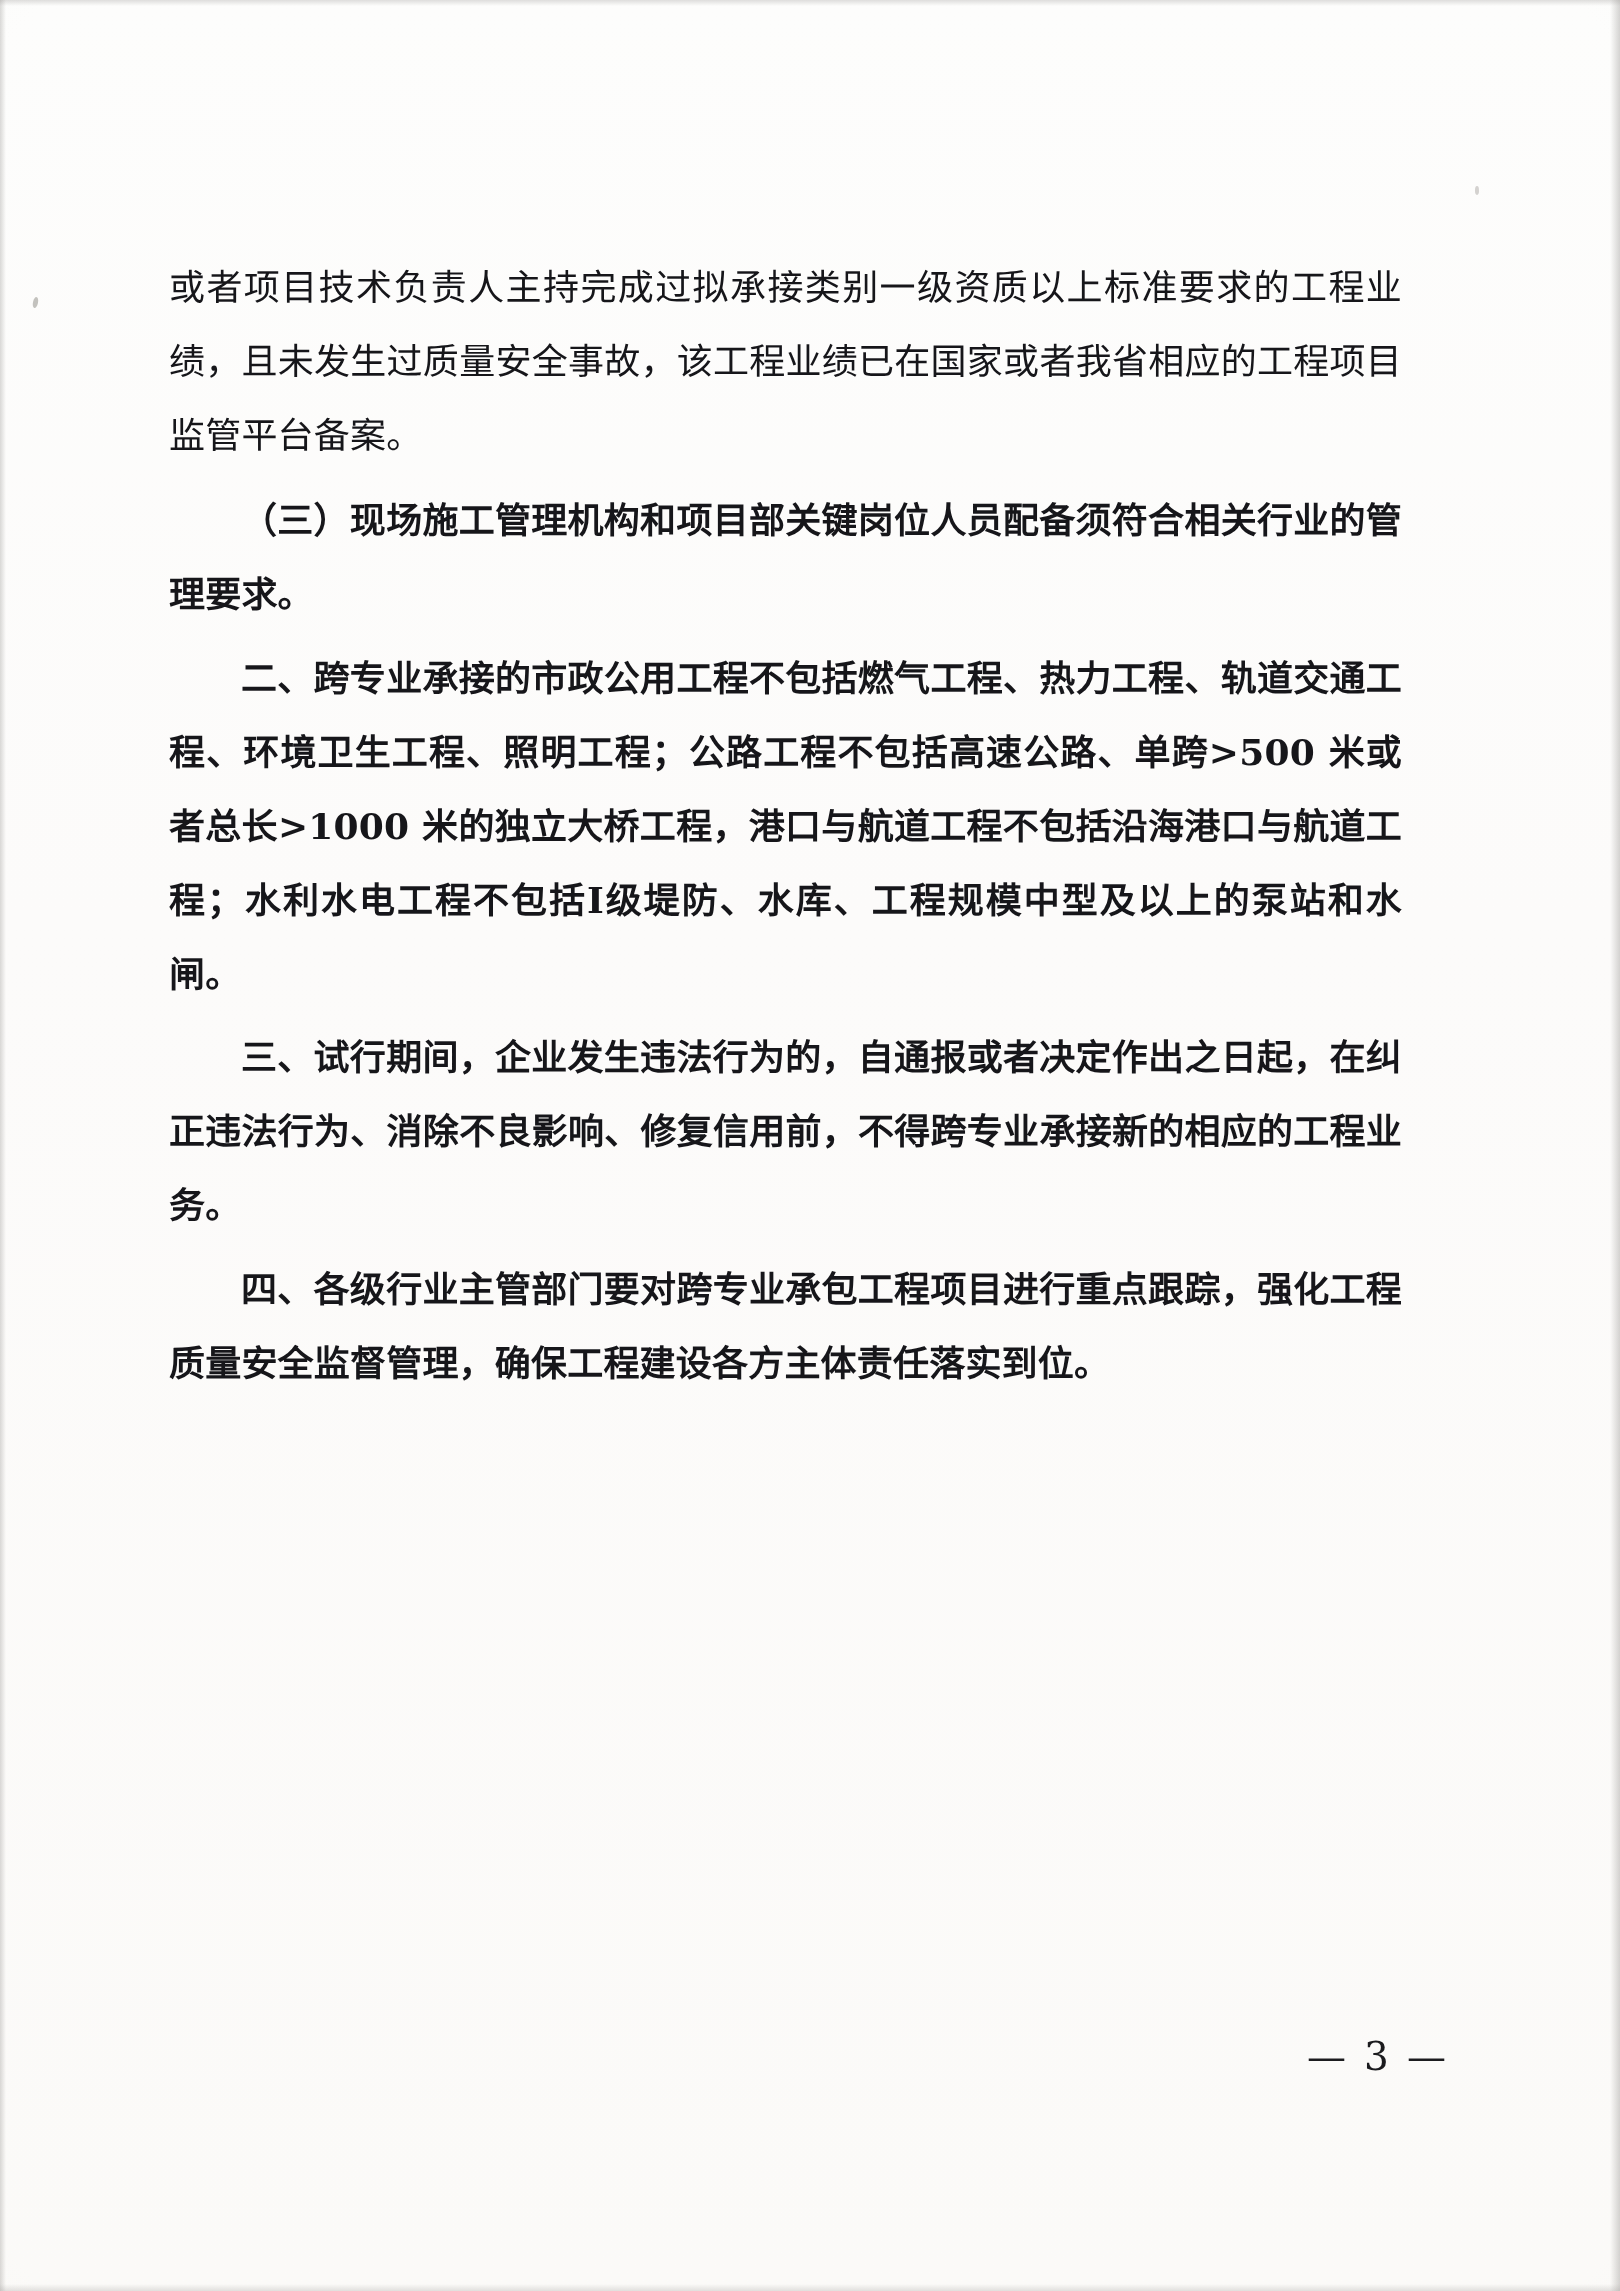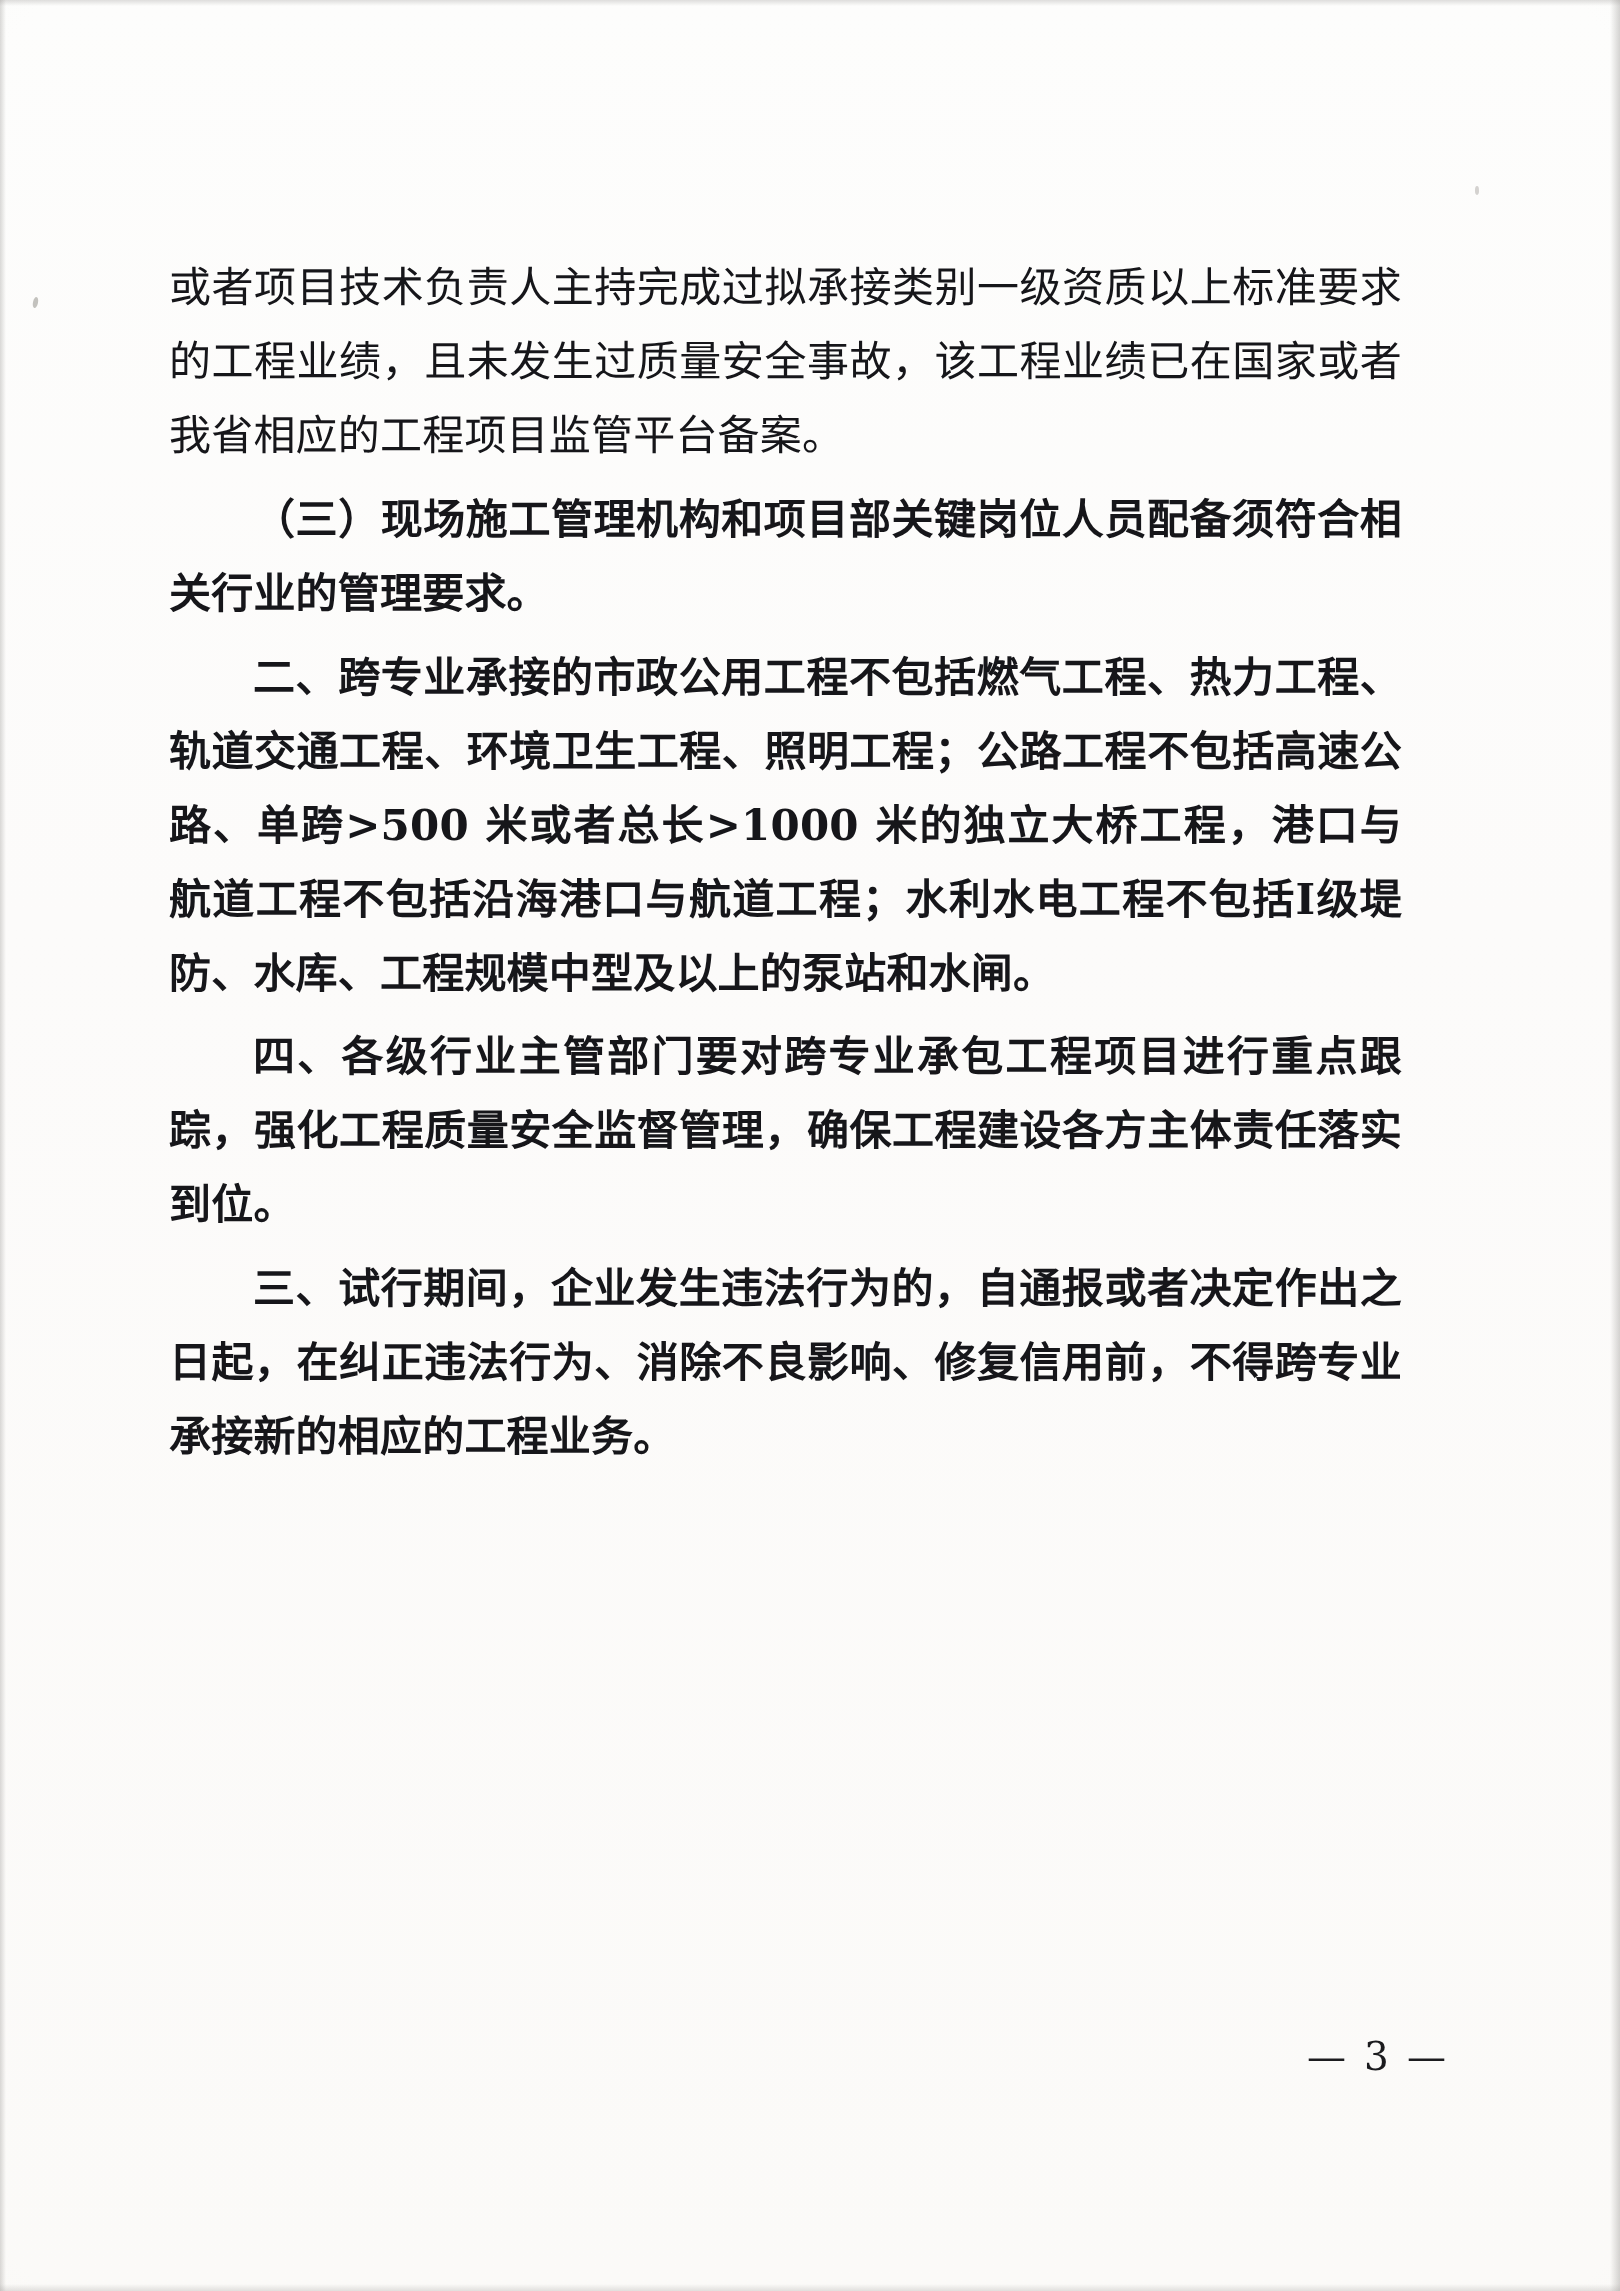--- a/index.html
+++ b/index.html
@@ -29,21 +29,21 @@
 
   .body-block {
     position: absolute;
     left: 169px;
     top: 251px;
     width: 1233px;
   }
   p.para {
     margin: 0 0 3.9px 0;
     font-family: "DejaVu Serif", "Liberation Serif", serif;
-    font-size: 42px;
+    font-size: 36px;
     line-height: 74px;
     color: #16161a;
     text-align: justify;
     text-align-last: left;
     text-justify: inter-character;
     letter-spacing: 0.2px;
     font-weight: 400;
     -webkit-font-smoothing: antialiased;
   }
   p.indent { text-indent: 2em; font-weight: bold; }
@@ -98,23 +98,23 @@
   <div class="stray-mark-2"></div>
 
   <div class="body-block">
 
     <p class="para">或者项目技术负责人主持完成过拟承接类别一级资质以上标准要求的工程业绩，且未发生过质量安全事故，该工程业绩已在国家或者我省相应的工程项目监管平台备案。</p>
 
     <p class="para indent gap">（三）现场施工管理机构和项目部关键岗位人员配备须符合相关行业的管理要求。</p>
 
     <p class="para indent gap">二、跨专业承接的市政公用工程不包括燃气工程、热力工程、轨道交通工程、环境卫生工程、照明工程；公路工程不包括高速公路、单跨&gt;500 米或者总长&gt;1000 米的独立大桥工程，港口与航道工程不包括沿海港口与航道工程；水利水电工程不包括Ⅰ级堤防、水库、工程规模中型及以上的泵站和水闸。</p>
 
+    <p class="para indent gap">三、试行期间，企业发生违法行为的，自通报或者决定作出之日起，在纠正违法行为、消除不良影响、修复信用前，不得跨专业承接新的相应的工程业务。</p>
+
     <p class="para indent gap">四、各级行业主管部门要对跨专业承包工程项目进行重点跟踪，强化工程质量安全监督管理，确保工程建设各方主体责任落实到位。</p>
-
-    <p class="para indent gap">三、试行期间，企业发生违法行为的，自通报或者决定作出之日起，在纠正违法行为、消除不良影响、修复信用前，不得跨专业承接新的相应的工程业务。</p>
 
 
   </div>
 
   <div class="page-number">— 3 —</div>
 
 </div>
 
 
 </body></html>

